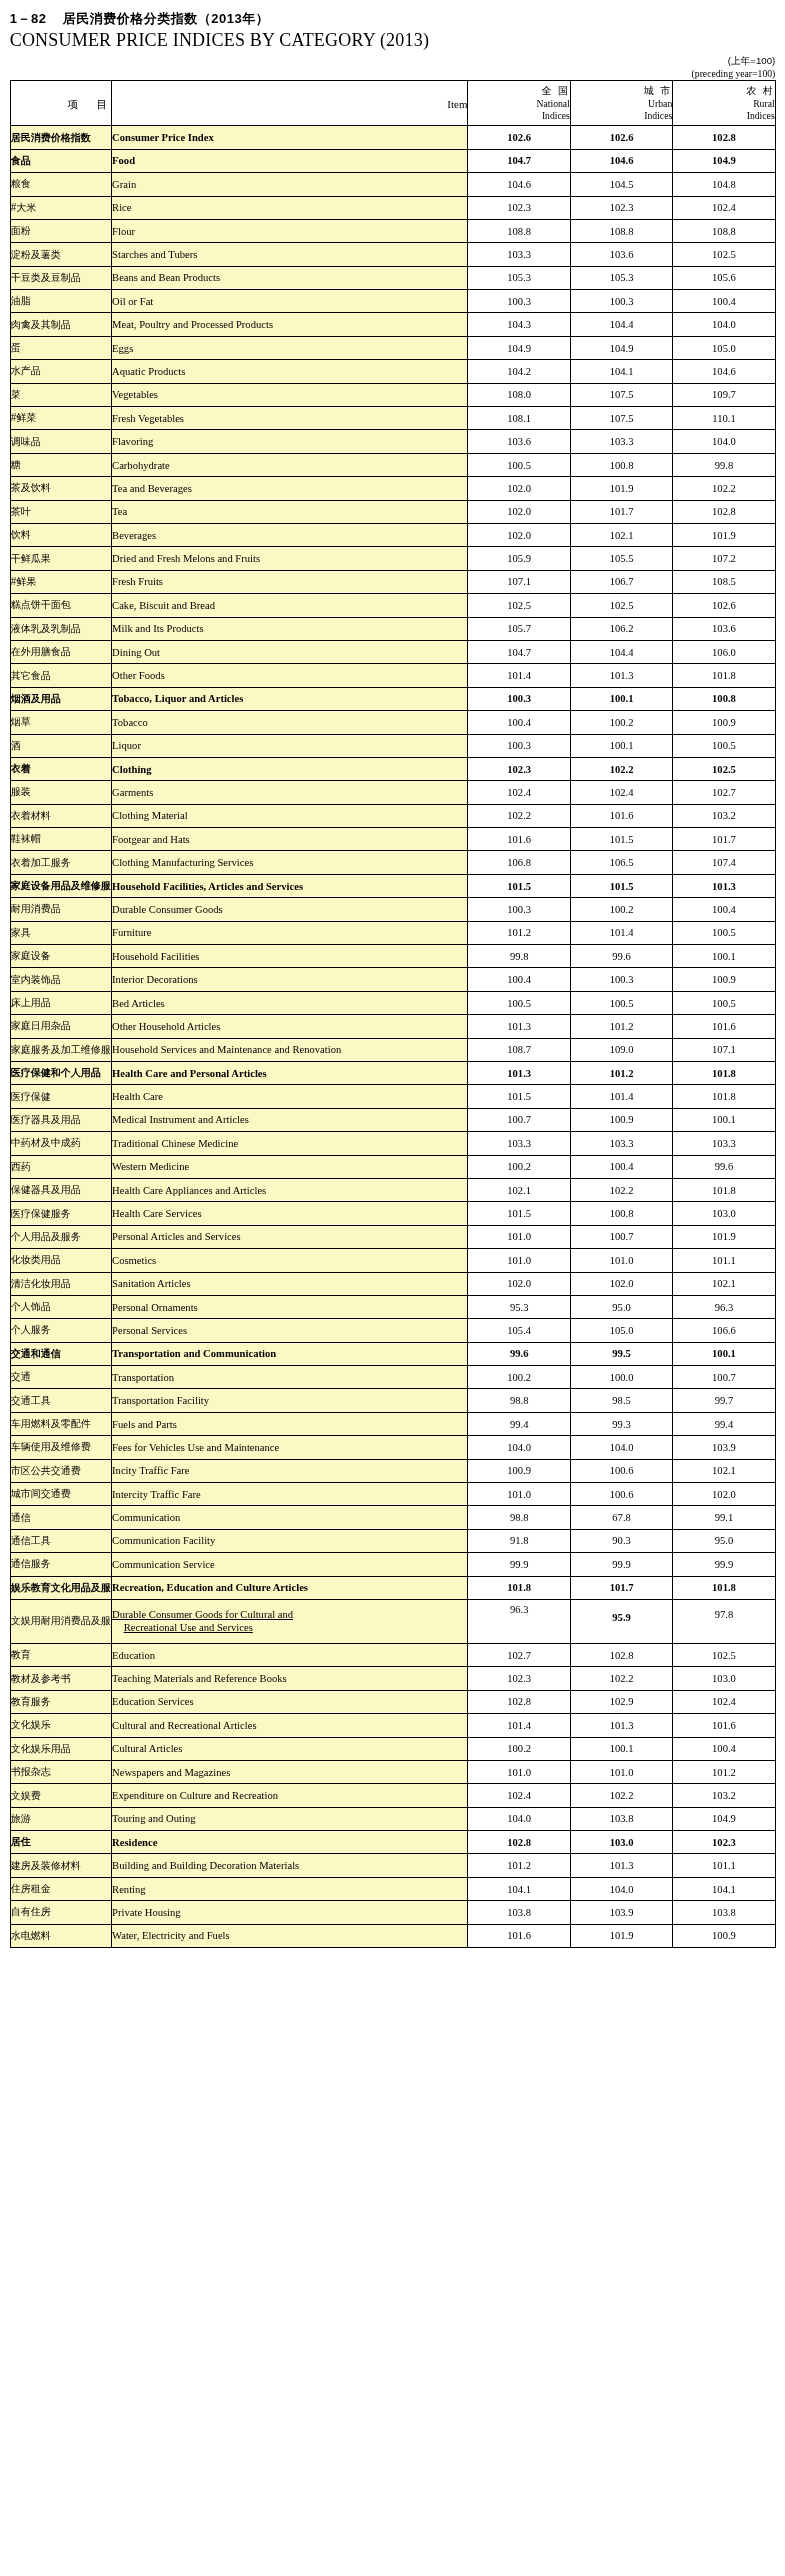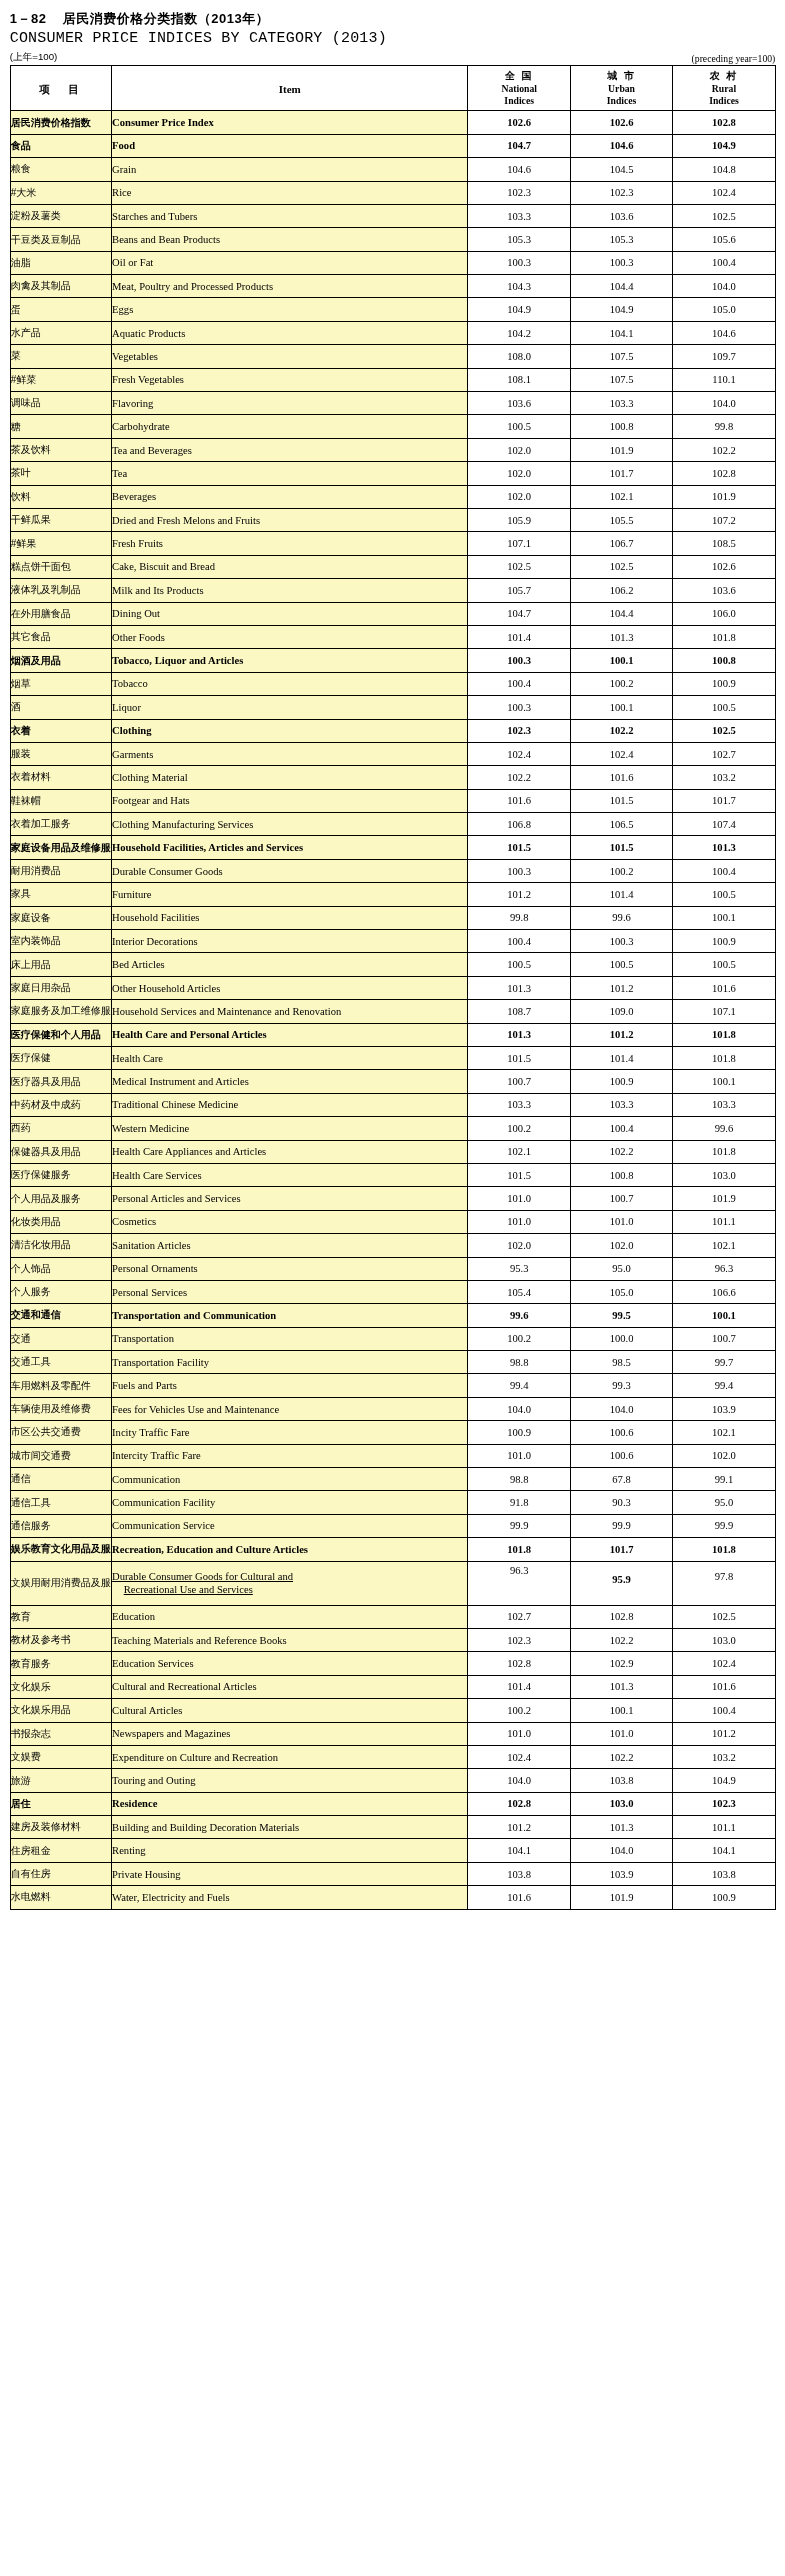--- a/index.html
+++ b/index.html
@@ -20,31 +20,32 @@
   }
   .title-line1 {
     font-family: "Liberation Sans", sans-serif;
     font-size: 13px;
     font-weight: bold;
     letter-spacing: 0.5px;
     margin: 1.9px 0 2.9px 0;
     white-space: pre;
   }
   .title-line2 {
-    font-family: Liberation Mono, monospace;
-    font-size: 15px;
+    font-family: Liberation Serif, serif;
+    font-size: 18px;
     margin: 0 0 3.9px 0;
     letter-spacing: 0.2px;
   }
   .note-row {
     display: flex;
     justify-content: space-between;
     align-items: flex-end;
     font-size: 9.7px;
     margin: 0 0 1px 0;
+    flex-direction: column;
   }
   .note-left {
     font-family: "Liberation Sans", sans-serif;
     font-size: 9.7px;
   }
   .note-right {
     font-family: "Liberation Serif", serif;
     font-size: 9.7px;
   }
   table.idx {
@@ -54,22 +55,22 @@
   }
   table.idx col.c-cn    { width: 101px; }
   table.idx col.c-en    { width: 355px; }
   table.idx col.c-num   { width: 102px; }
   table.idx th, table.idx td {
     border: 1px solid #000000;
     padding: 0;
     vertical-align: middle;
   }
   thead th {
-    font-weight: bold;
-    text-align: center;
+    font-weight: normal;
+    text-align: right;
     height: 44px;
   }
   .hdr-cn {
     font-family: "Liberation Sans", sans-serif;
     font-size: 10px;
     letter-spacing: 1.9px;
     display: block;
     line-height: 1.35;
   }
   .hdr-en {
@@ -191,20 +192,27 @@
           <td class="num">104.8</td>
         </tr>
         <tr>
           <td class="cn yellow ind2">#大米</td>
           <td class="en yellow e2">Rice</td>
           <td class="num">102.3</td>
           <td class="num">102.3</td>
           <td class="num">102.4</td>
         </tr>
         <tr>
+          <td class="cn yellow ind2">面粉</td>
+          <td class="en yellow e2">Flour</td>
+          <td class="num">108.8</td>
+          <td class="num">108.8</td>
+          <td class="num">108.8</td>
+        </tr>
+        <tr>
           <td class="cn yellow ind1">淀粉及薯类</td>
           <td class="en yellow e1">Starches and Tubers</td>
           <td class="num">103.3</td>
           <td class="num">103.6</td>
           <td class="num">102.5</td>
         </tr>
         <tr>
           <td class="cn yellow ind1">干豆类及豆制品</td>
           <td class="en yellow e1">Beans and Bean Products</td>
           <td class="num">105.3</td>

